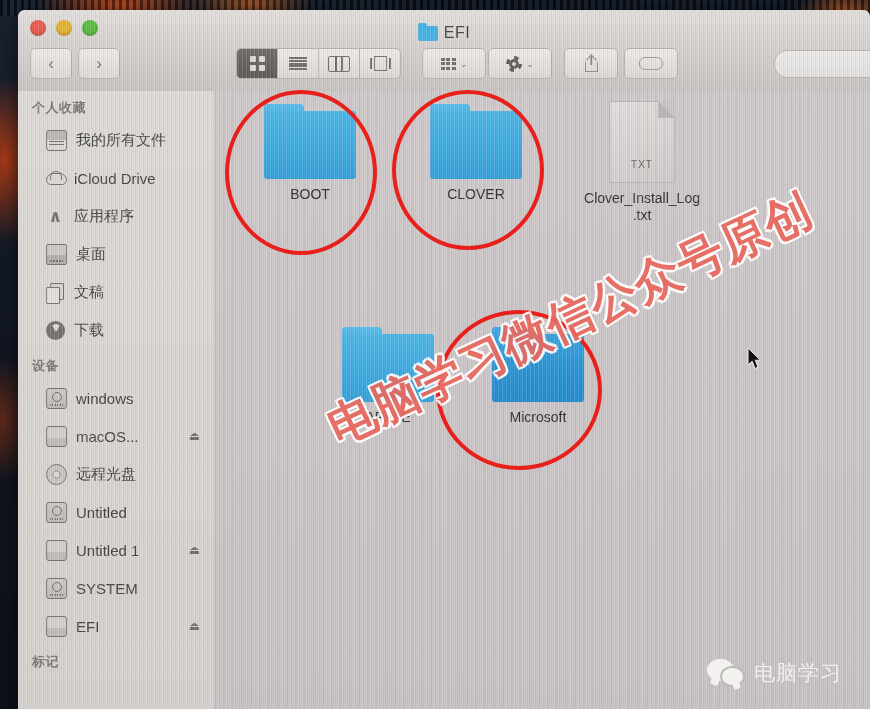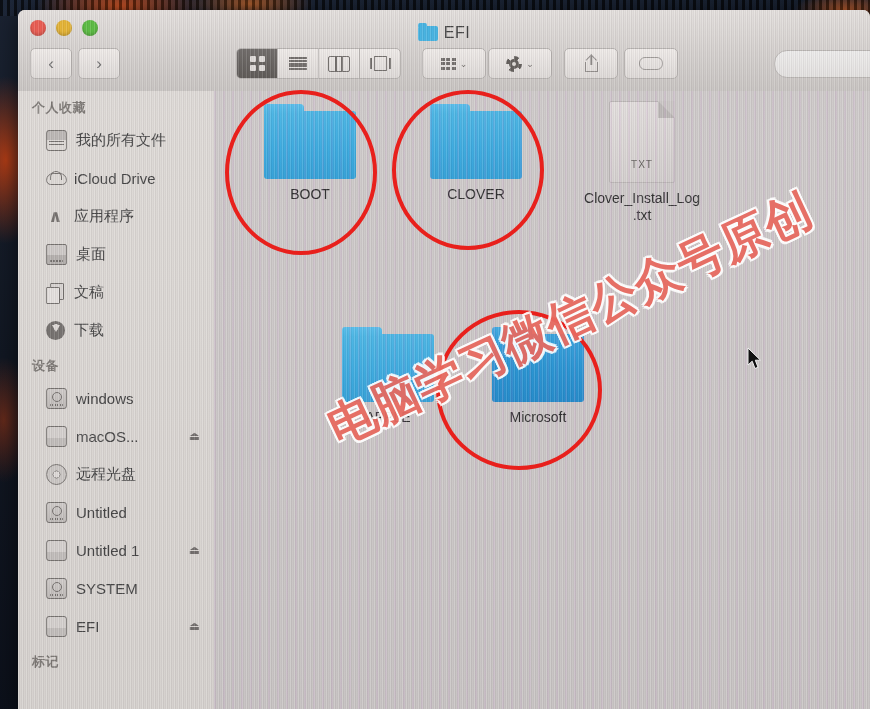--- a/index.html
+++ b/index.html
@@ -420,18 +420,25 @@
       <div class="fname">Microsoft</div>
     </div>
   </div>
 
   <div class="circ" style="left:207px;top:80px;width:144px;height:157px;"></div>
   <div class="circ" style="left:374px;top:80px;width:144px;height:152px;"></div>
   <div class="circ" style="left:418px;top:300px;width:158px;height:152px;"></div>
 
   <div id="watermark">电脑学习微信公众号原创</div>
 
+  <div id="badge">
+    <span class="wc">
+      <span class="b1"></span>
+        <span class="b2"></span>
+    </span>
+    <span class="btxt">电脑学习</span>
+  </div>
 
   <svg id="cursor" viewBox="0 0 16 24">
     <path d="M1 1 L1 18 L5.2 14.2 L8 21.5 L11 20.2 L8.3 13.2 L13.5 13.2 Z" fill="#111" stroke="#f2f2f2" stroke-width="1"></path>
   </svg>
 
 </div>
 
 </body></html>

